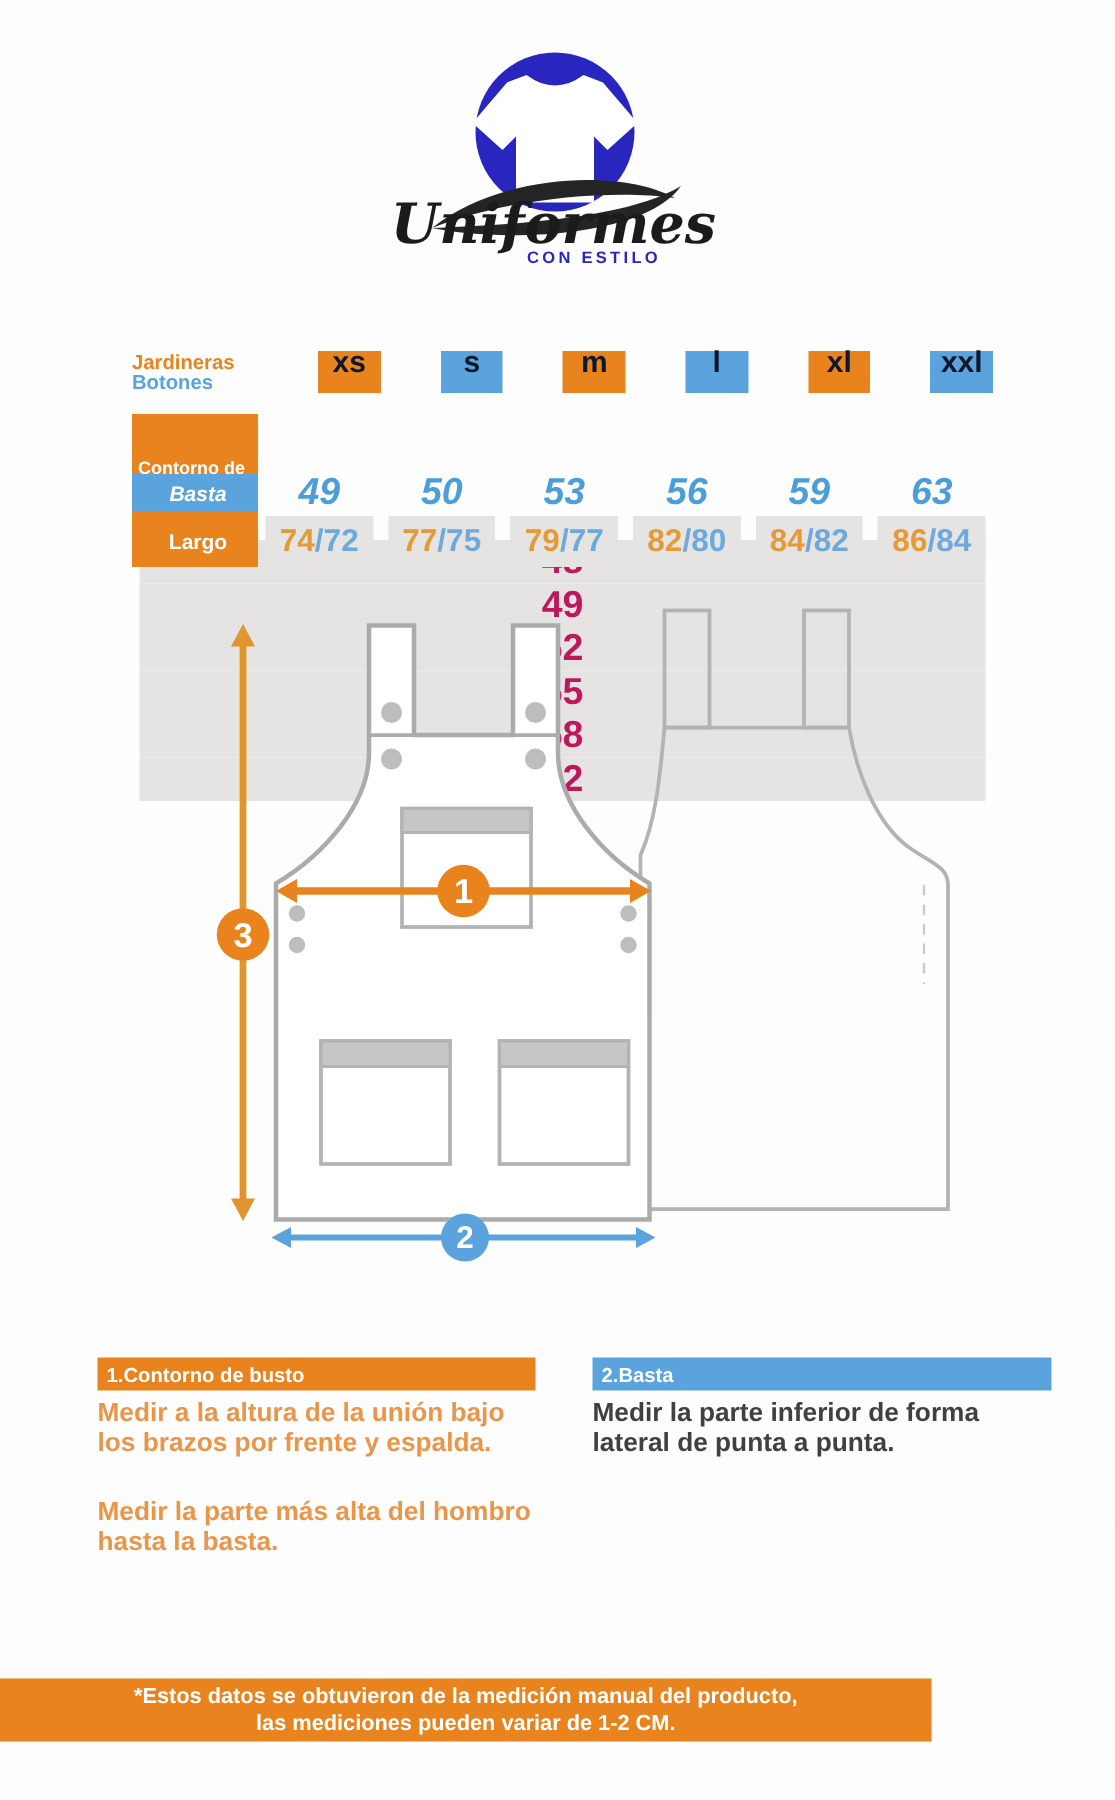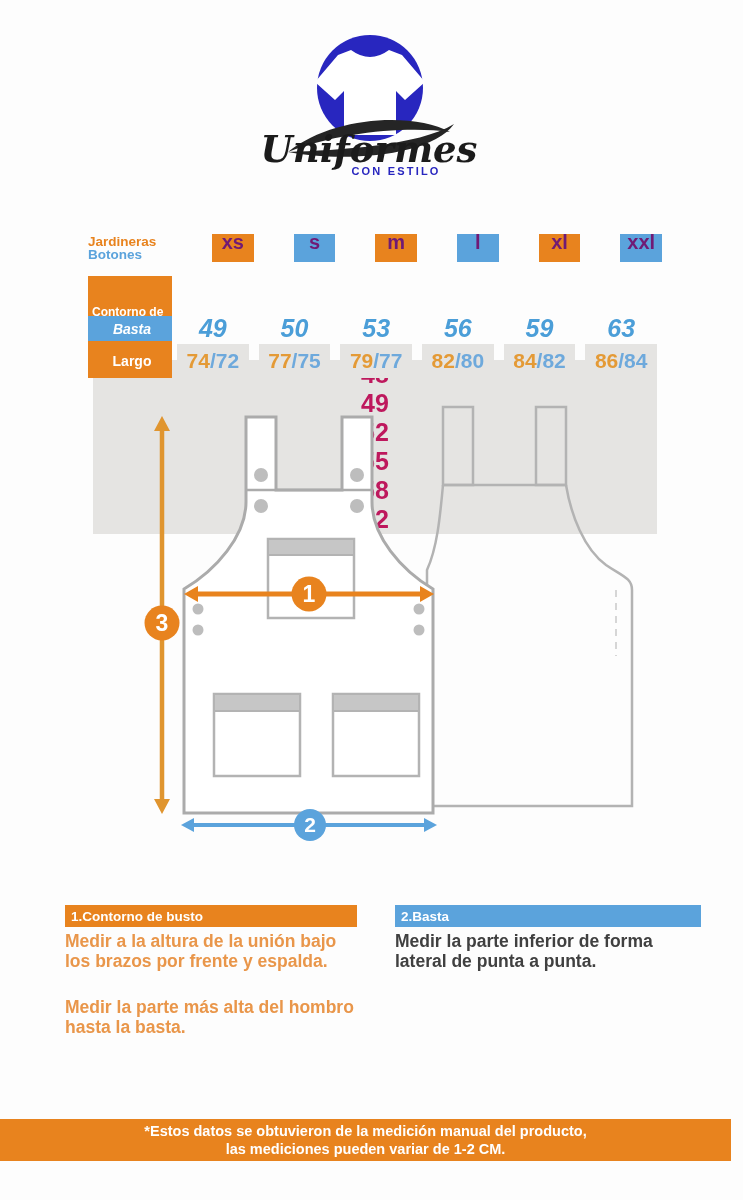--- a/index.html
+++ b/index.html
@@ -11,21 +11,21 @@
   .logo{position:absolute;left:250px;top:30px;width:243px;height:156px;}
   
   .table{position:absolute;left:88px;top:234px;width:574px;}
   .trow{display:flex;align-items:stretch;}
   .labelcell{width:84px;flex:0 0 84px;display:flex;flex-direction:column;justify-content:center;}
   .hdr-label{line-height:13px;font-size:13.5px;font-weight:bold;}
   .hdr-label .l1{color:#E8831E;}
   .hdr-label .l2{color:#5BA3DC;}
   .hrow{height:28px;}
   .sz{flex:1;display:flex;align-items:center;justify-content:center;
-      color:#701a75;font-size:20px;font-weight:bold;padding-bottom:12px;margin-left:40px;}
+      color:#0f172a;font-size:20px;font-weight:bold;padding-bottom:12px;margin-left:40px;}
   .c-or{background:#E8831E;}
   .c-bl{background:#5BA3DC;}
   .gap14{height:14px;}
   .gap3{height:3px;}
   .r-cont{height:37px;flex-direction:column;}
   .r-basta{height:25px;font-style:italic;}
   .r-largo{height:34px;}
   .rowlabel{color:#fff;font-weight:bold;display:flex;align-items:center;padding-left:4px;box-sizing:border-box;}
   .rowlabel.two{font-size:12px;line-height:12px;}
   .rowlabel.one{font-size:14px;}
@@ -45,21 +45,21 @@
       color:#fff;font-size:13.5px;font-weight:bold;}
   .ibox .body{margin-top:5px;font-weight:bold;font-size:17.5px;line-height:1.14;}
   .box1{left:65px;top:905px;width:292px;}
   .box2{left:395px;top:905px;width:306px;}
   .box3{left:65px;top:993px;width:292px;}
   .head-or{background:#E8831E;}
   .head-bl{background:#5BA3DC;}
   .body-or{color:#E9964A;}
   .body-bl{color:#404040;}
   
-  .footer{position:absolute;left:0;top:1119px;width:731px;height:42px;background:#E8831E;
+  .footer{position:absolute;left:0;top:1119px;width:621px;height:42px;background:#E8831E;
      display:flex;flex-direction:column;align-items:center;justify-content:center;
      color:#fff;font-weight:bold;font-size:14.5px;line-height:1.25;text-align:center;}
 </style>
 </head>
 <body>
 
 <div class="page">
 
   <svg class="logo" viewBox="252 30 243 156">
     <circle cx="372" cy="88" r="53" fill="#2826BF"></circle>

